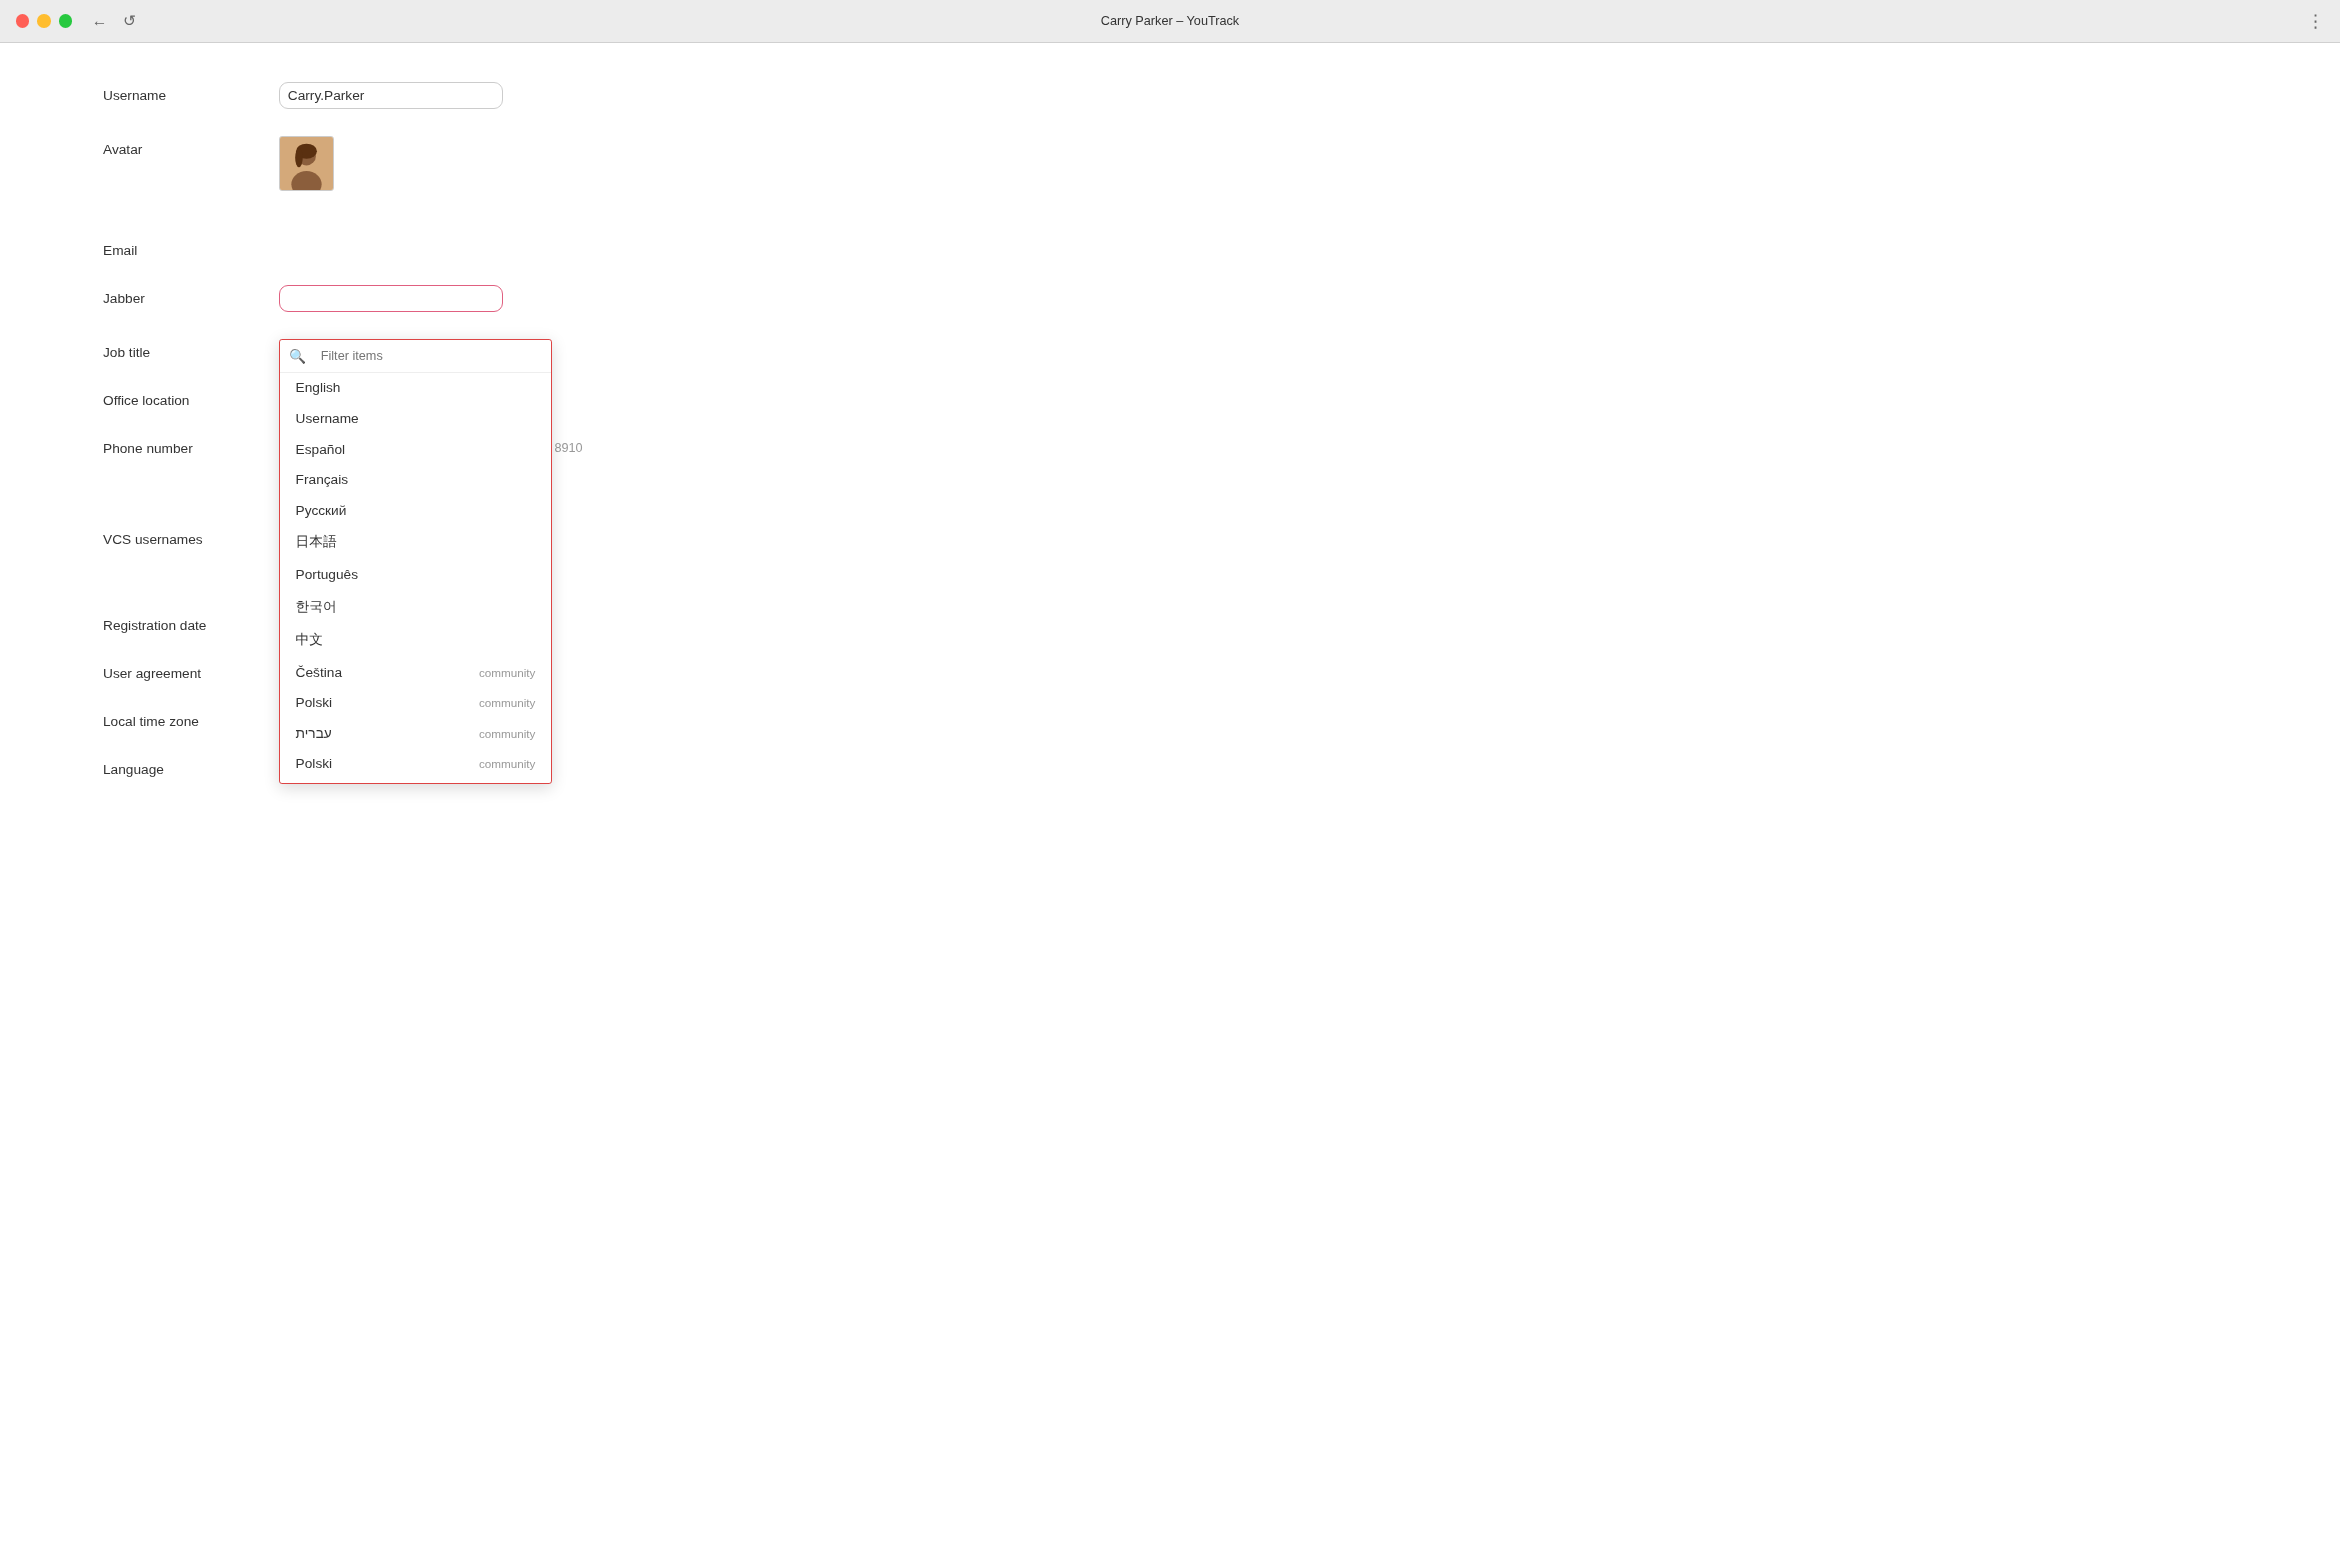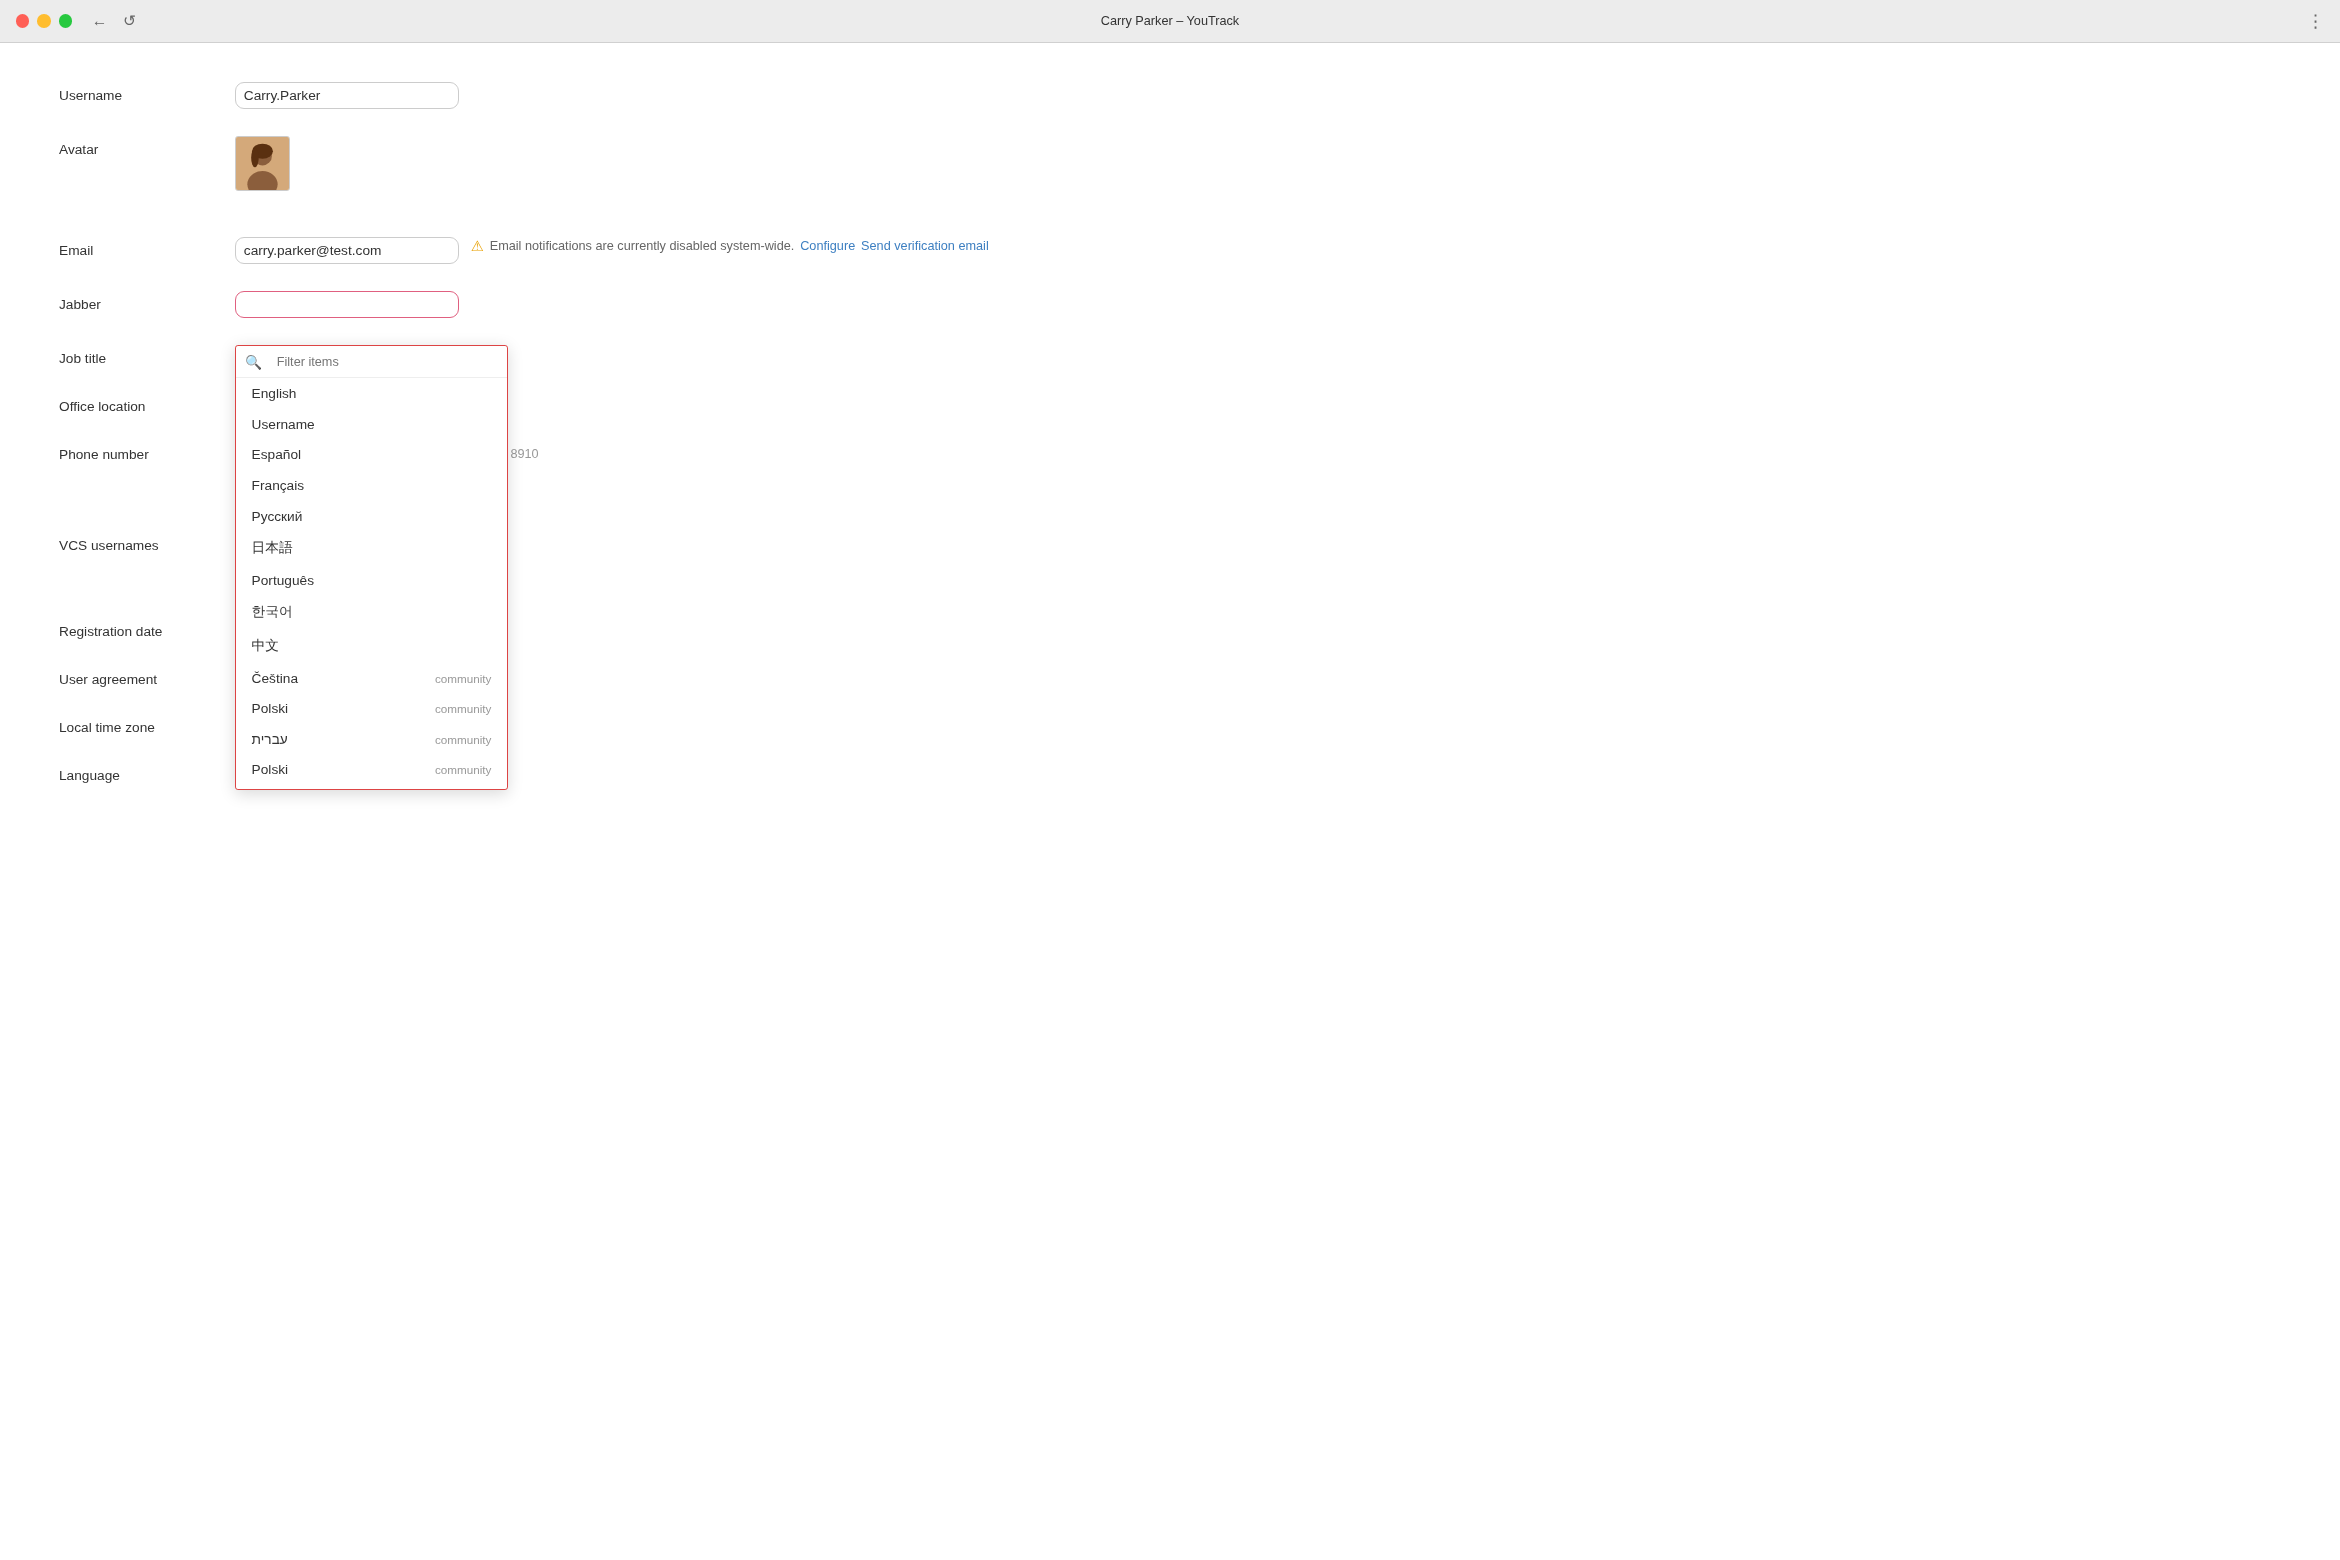--- a/index.html
+++ b/index.html
@@ -236,20 +236,21 @@
     .phone-hint {
       font-size: 12.7px;
       color: #999;
       padding-top: 5.9px;
     }
 
     
     .main-scroll {
       height: calc(100vh - 43px);
       overflow-y: auto;
+      margin-left: 44px;
     }
   </style>
 </head>
 <body>
 
 <div class="titlebar">
   <div class="titlebar-buttons">
     <button class="titlebar-btn btn-close"></button>
     <button class="titlebar-btn btn-minimize"></button>
     <button class="titlebar-btn btn-maximize"></button>
@@ -286,29 +287,20 @@
             <ellipse cx="20" cy="22" rx="4" ry="10" fill="#5a3010"></ellipse>
           </svg>
         </div>
       </div>
     </div>
 
     <div style="height:19.5px;"></div>
 
     <div class="form-row">
       <div class="form-label">Email</div>
-      <div class="form-field">
-        <input type="text" class="text-input" value="carry.parker@test.com" style="">
-        <div class="email-warning">
-          <span class="warning-icon">⚠</span>
-          <span>Email notifications are currently disabled system-wide.</span>
-          <a class="link-blue" href="#">Configure</a>
-          <a class="link-blue" href="#">Send verification email</a>
-        </div>
-      </div>
     </div>
 
     <div class="form-row">
       <div class="form-label">Jabber</div>
       <div class="form-field">
         <input type="text" class="text-input" style="border-color: rgb(224, 96, 128);">
       </div>
     </div>
 
     <div class="form-row">

